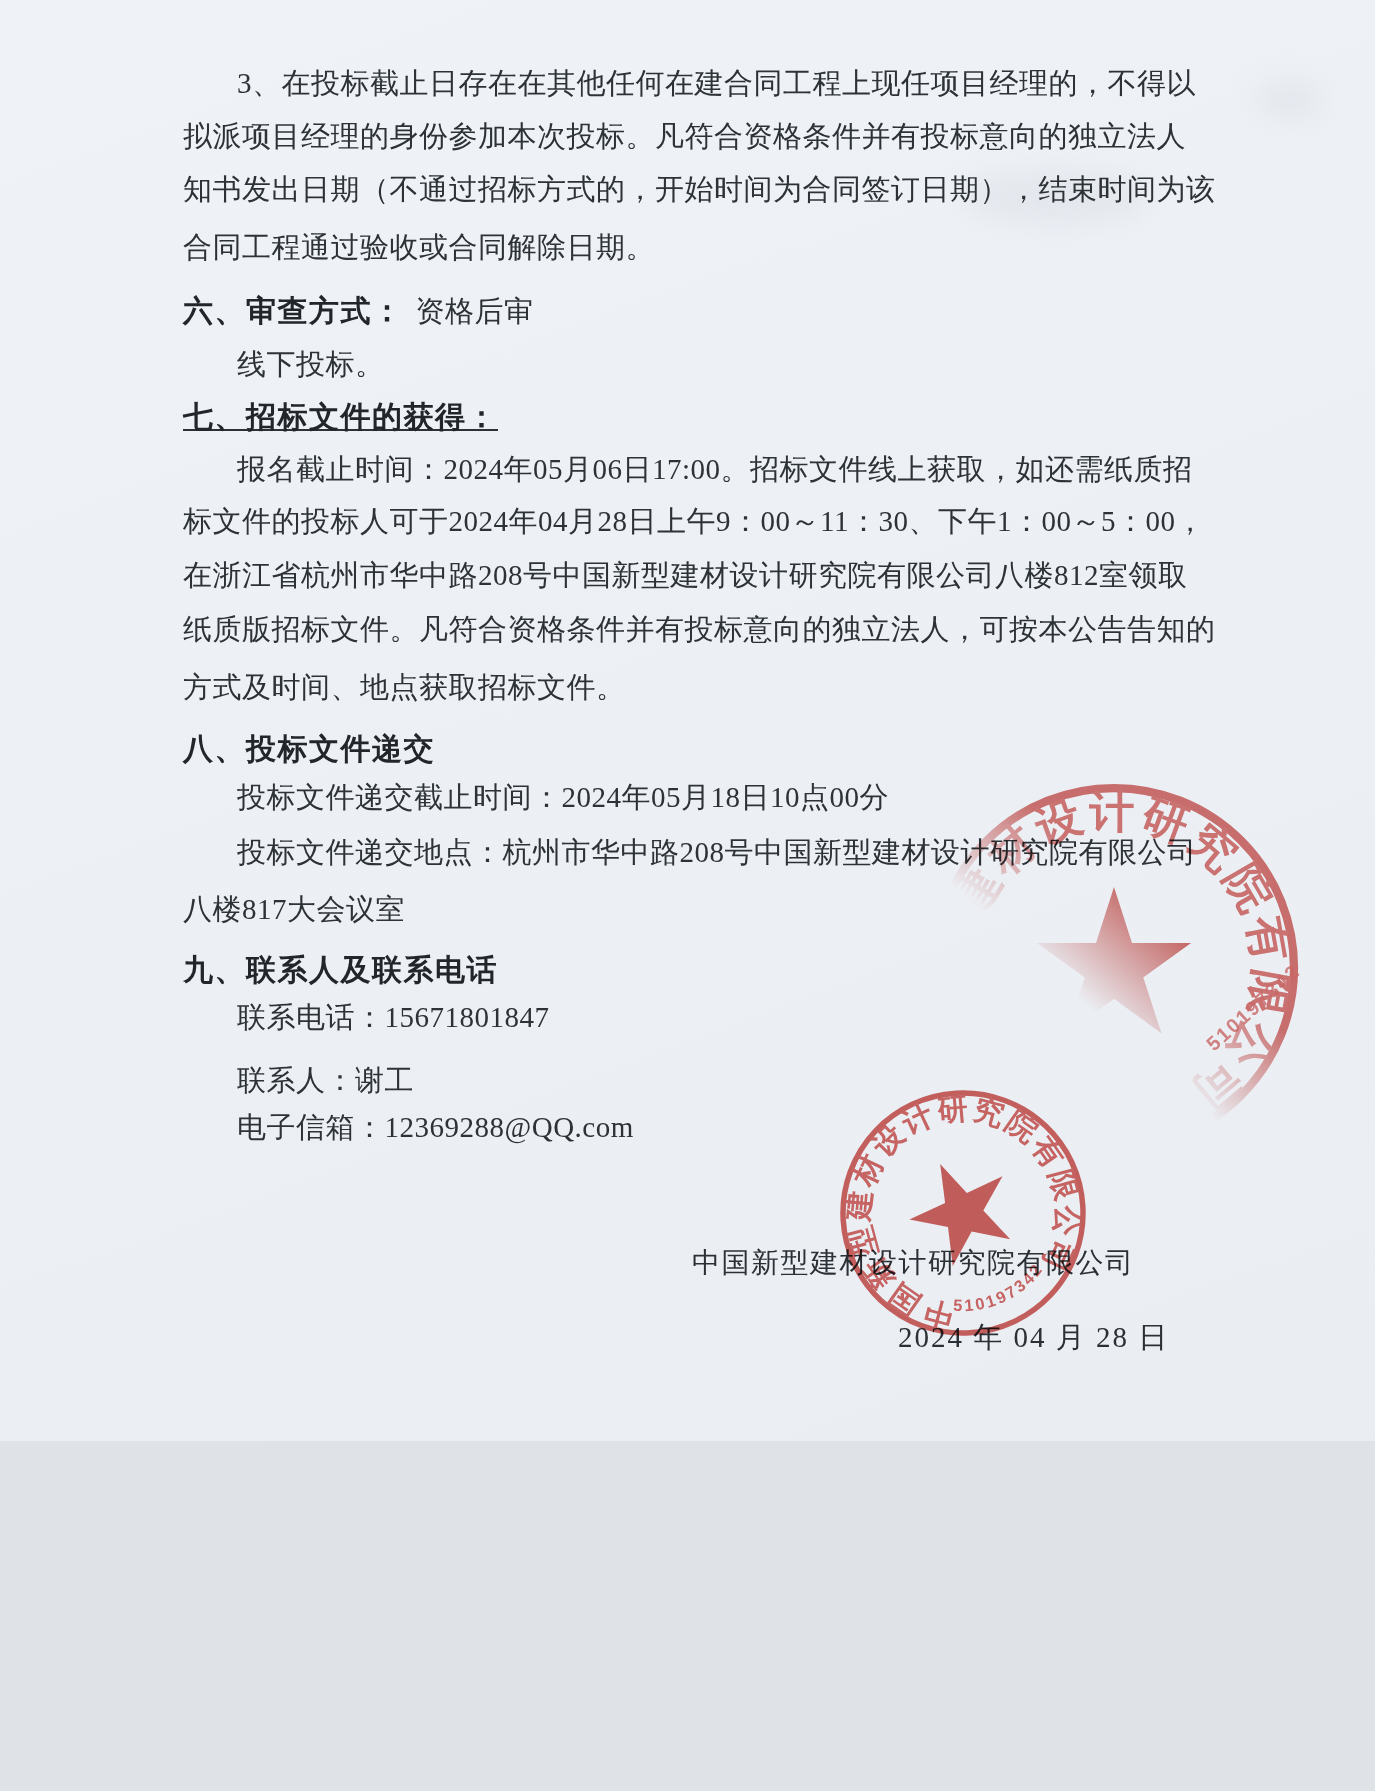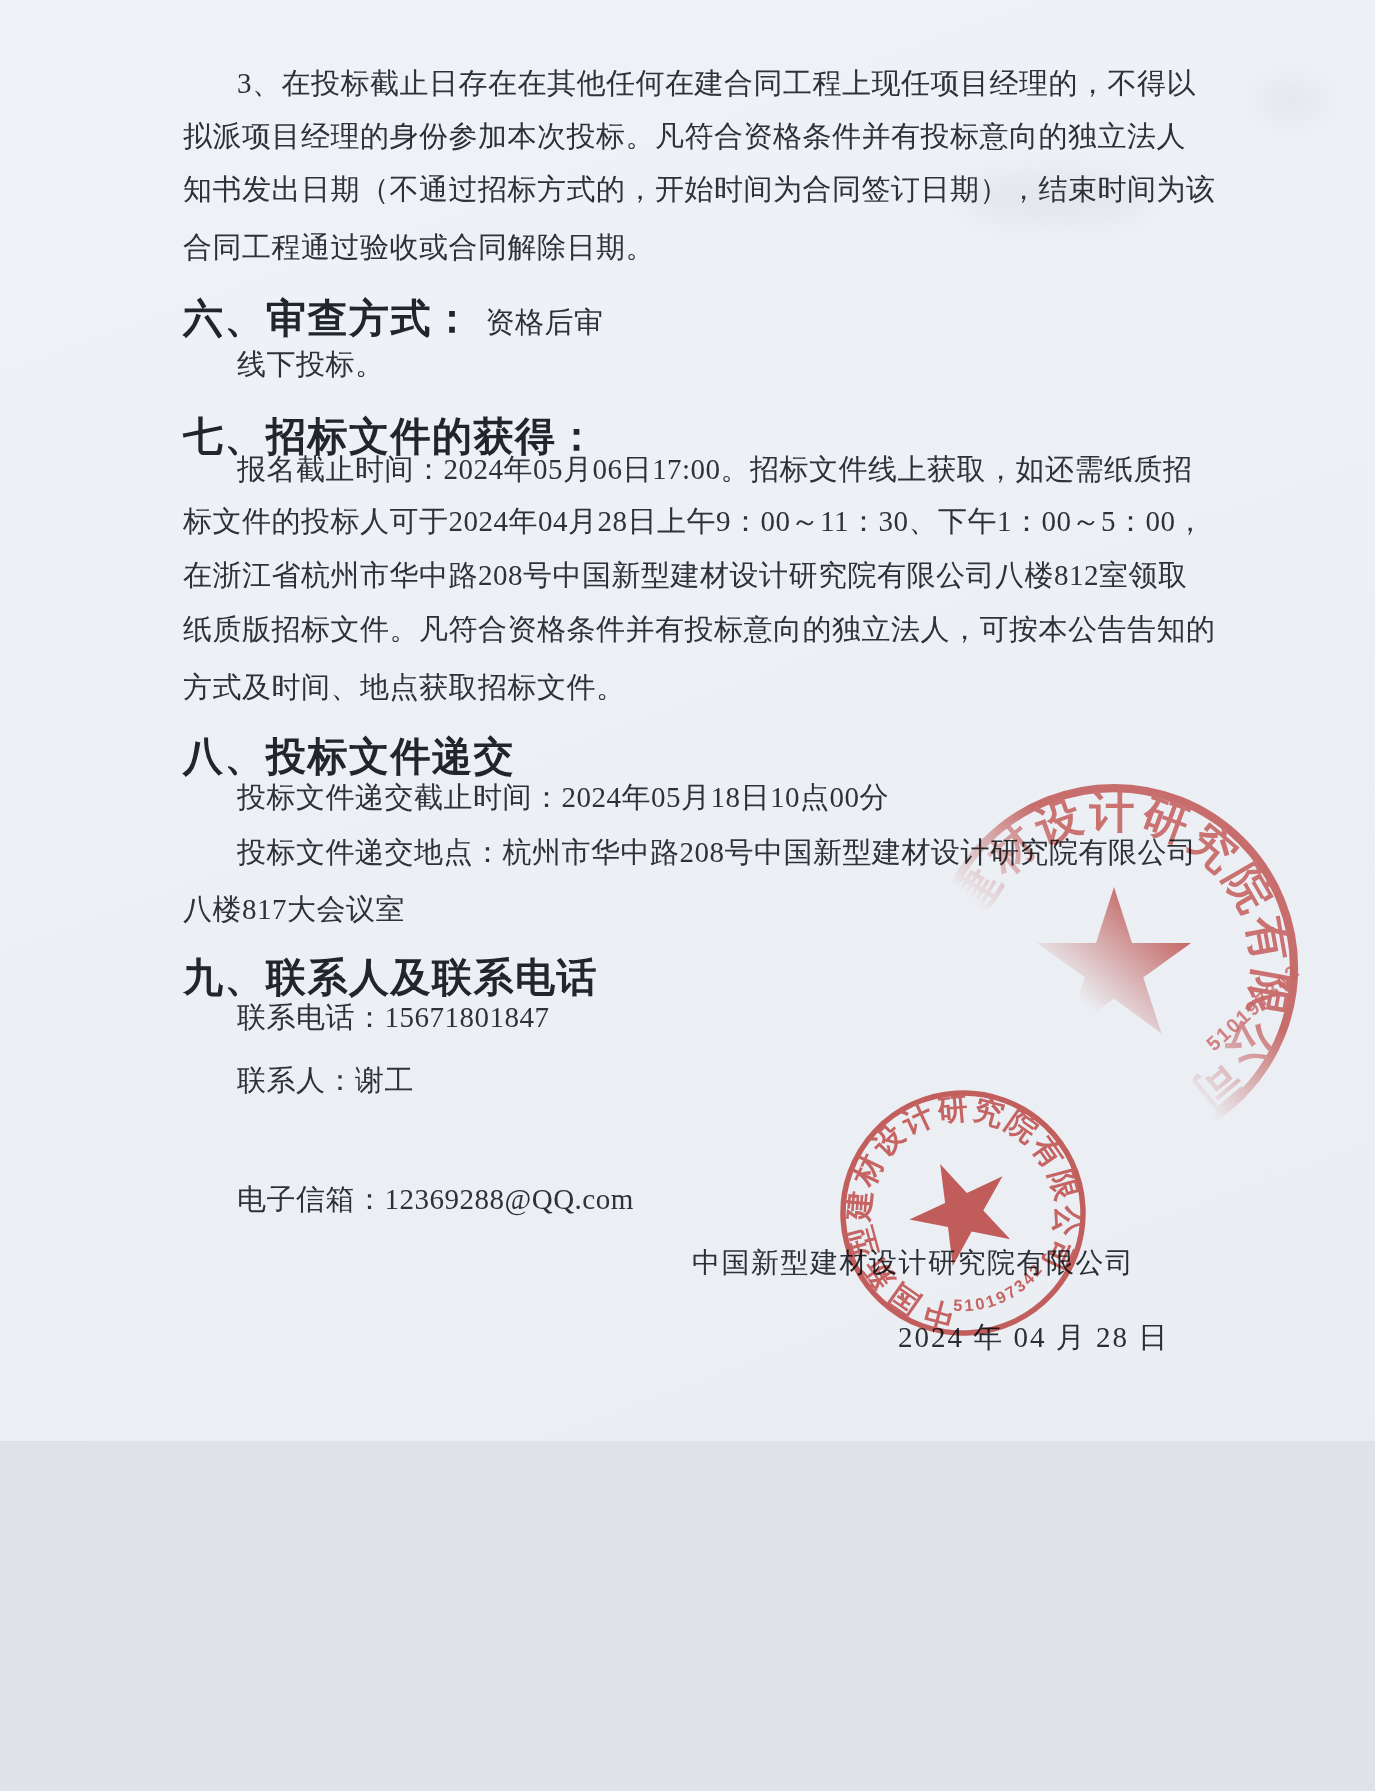--- a/index.html
+++ b/index.html
@@ -15,21 +15,21 @@
   .ln{
     position:absolute;
     white-space:nowrap;
     font-size:29px;
     color:#2d3237;
     letter-spacing:0.5px;
   }
   .hd{
     font-family:"Liberation Sans","DejaVu Sans",sans-serif;
     font-weight:700;
-    font-size:40px;
+    font-size:30px;
     color:#22262b;
     letter-spacing:1.5px;
   }
   .val{margin-left:12px;}
   .sig{font-size:28px;letter-spacing:1.5px;color:#2b3036;}
   .date{font-size:29px;letter-spacing:2px;color:#2b3036;}
   .stamp-svg{
     position:absolute;left:0;top:0;
     pointer-events:none;
     mix-blend-mode:multiply;
@@ -73,42 +73,42 @@
   <div class="ln" style="left:237px;top:64px;">3、在投标截止日存在在其他任何在建合同工程上现任项目经理的，不得以</div>
   <div class="ln" style="left:183px;top:117px;">拟派项目经理的身份参加本次投标。凡符合资格条件并有投标意向的独立法人</div>
   <div class="ln" style="left:183px;top:170px;">知书发出日期（不通过招标方式的，开始时间为合同签订日期），结束时间为该</div>
   <div class="ln" style="left:183px;top:228px;">合同工程通过验收或合同解除日期。</div>
 
   <div class="ln" style="left:183px;top:291px;">
     <span class="hd">六、审查方式：</span><span class="val">资格后审</span>
   </div>
   <div class="ln" style="left:237px;top:345px;">线下投标。</div>
 
-  <div class="ln" style="left:183px;top:409px;">
+  <div class="ln" style="left:183px;top:397px;text-decoration:underline;">
     <span class="hd">七、招标文件的获得：</span>
   </div>
   <div class="ln" style="left:237px;top:450px;">报名截止时间：2024年05月06日17:00。招标文件线上获取，如还需纸质招</div>
   <div class="ln" style="left:183px;top:502px;">标文件的投标人可于2024年04月28日上午9：00～11：30、下午1：00～5：00，</div>
   <div class="ln" style="left:183px;top:556px;">在浙江省杭州市华中路208号中国新型建材设计研究院有限公司八楼812室领取</div>
   <div class="ln" style="left:183px;top:668px;">方式及时间、地点获取招标文件。</div>
   <div class="ln" style="left:183px;top:610px;">纸质版招标文件。凡符合资格条件并有投标意向的独立法人，可按本公告告知的</div>
 
   <div class="ln" style="left:183px;top:729px;">
     <span class="hd">八、投标文件递交</span>
   </div>
   <div class="ln" style="left:237px;top:778px;">投标文件递交截止时间：2024年05月18日10点00分</div>
   <div class="ln" style="left:237px;top:833px;">投标文件递交地点：杭州市华中路208号中国新型建材设计研究院有限公司</div>
   <div class="ln" style="left:183px;top:890px;">八楼817大会议室</div>
 
   <div class="ln" style="left:183px;top:950px;">
     <span class="hd">九、联系人及联系电话</span>
   </div>
   <div class="ln" style="left:237px;top:998px;">联系电话：15671801847</div>
   <div class="ln" style="left:237px;top:1061px;">联系人：谢工</div>
-  <div class="ln" style="left:237px;top:1180px;">电子信箱：12369288@QQ.com</div>
+  <div class="ln" style="left:237px;top:1108px;">电子信箱：12369288@QQ.com</div>
 
   <div class="ln sig" style="left:692px;top:1244px;">中国新型建材设计研究院有限公司</div>
   <div class="ln date" style="left:898px;top:1318px;">2024 年 04 月 28 日</div>
 
   <svg class="stamp-svg" width="1375" height="1791" viewBox="0 0 1375 1791" xmlns="http://www.w3.org/2000/svg">
     <defs>
       <g id="seal-proto">
         <circle cx="0" cy="0" r="120" fill="none" stroke="#cc4a45" stroke-width="5.5"></circle>
         <polygon points="0,-54 12,-16.6 51.4,-16.7 19.5,6.3 31.7,43.7 0,20.5 -31.7,43.7 -19.5,6.3 -51.4,-16.7 -12,-16.6" fill="#c94741"></polygon>
         <path id="seal-text-arc" d="M 0,94 A 94 94 0 1 1 0.12,94" fill="none"></path>

